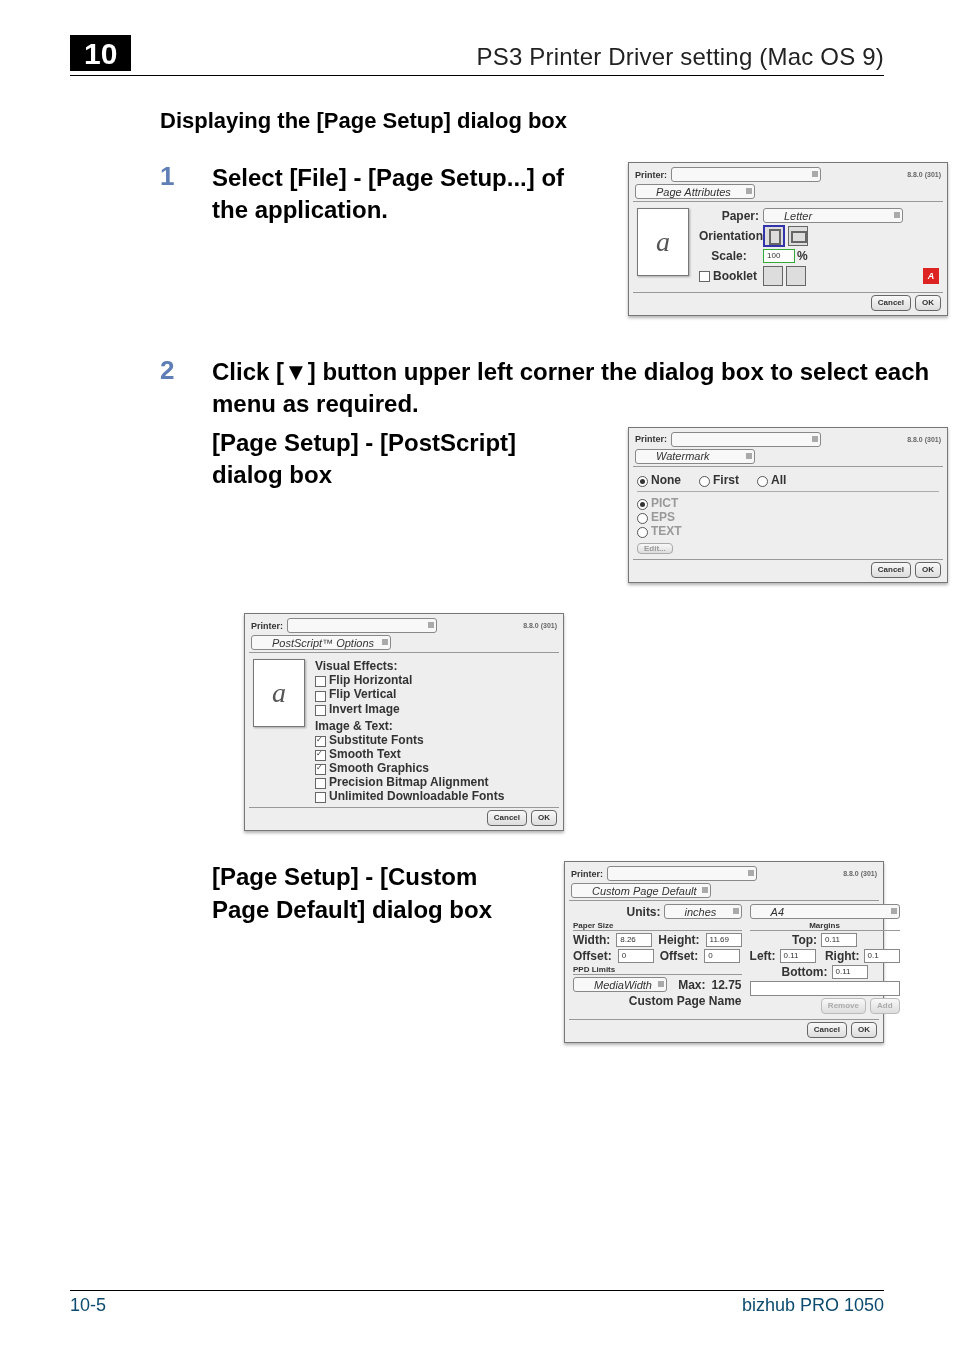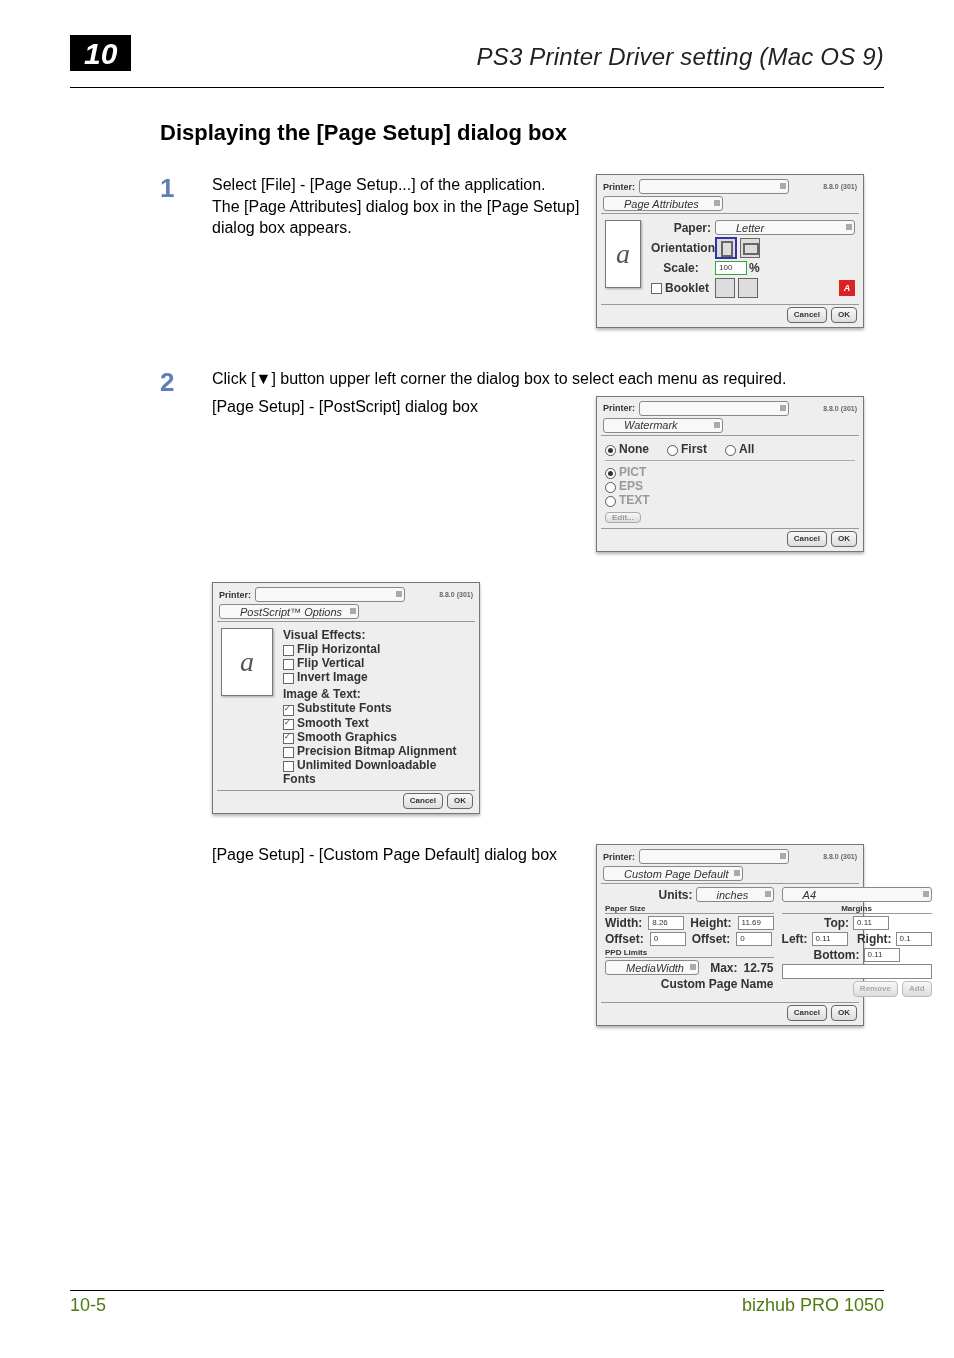--- a/index.html
+++ b/index.html
@@ -13,23 +13,22 @@
     width: 954px;
     height: 1358px;
     position: relative;
     box-sizing: border-box;
     padding: 35px 70px 45px 70px;
   }
   .header {
     display: flex;
     align-items: flex-end;
     border-bottom: 1.5px solid #000;
-    padding-bottom: 16px;
+    padding-bottom: 4px;
     margin-bottom: 32px;
-    font-style: italic;
   }
   .chapter-box {
     background: #000;
     color: #fff;
     font-weight: bold;
     font-size: 30px;
     padding: 4px 14px 2px 14px;
     line-height: 1;
   }
   .header-title {
@@ -54,34 +53,36 @@
   .step-num {
     font-family: Arial, Helvetica, sans-serif;
     font-weight: bold;
     font-size: 26px;
     color: #5f7eb6;
     width: 52px;
     flex-shrink: 0;
     line-height: 1.1;
   }
   .step-body {
-    font-size: 16px;
+    font-size: 24px;
     line-height: 1.35;
+    font-weight: bold;
   }
   .step-text-col {
     width: 370px;
     padding-right: 14px;
   }
   .step-side {
     display: flex;
     align-items: flex-start;
   }
   .step-img {
-    width: 268px;
+    width: 320px;
     flex-shrink: 0;
+    margin-left: 32px;
   }
   .dialog-mock {
     border: 1px solid #777;
     background: #eee;
     font-family: "Helvetica Neue", Arial, sans-serif;
     font-size: 9px;
     color: #333;
     padding: 4px 6px 4px 6px;
     box-shadow: 0 2px 3px rgba(0,0,0,0.3);
   }
@@ -234,21 +235,21 @@
 
   .footer {
     position: absolute;
     bottom: 42px;
     left: 70px;
     right: 70px;
     border-top: 1px solid #000;
     padding-top: 4px;
     display: flex;
     font-size: 18px;
-    color: #4d7c0f;
+    color: #0c4a6e;
     text-align: right;
   }
   .footer .pg { }
   .footer .prod { margin-left: auto; }
 </style>
 </head>
 <body>
 
 <div class="page">
   <div class="header">
@@ -257,21 +258,20 @@
   </div>
 
   <div class="content">
     <div class="section-heading">Displaying the [Page Setup] dialog box</div>
 
     <div class="step">
       <div class="step-num">1</div>
       <div class="step-side">
         <div class="step-body step-text-col">
           <div>Select [File] - [Page Setup...] of the application.</div>
-          <div>The [Page Attributes] dialog box in the [Page Setup] dialog box appears.</div>
         </div>
         <div class="step-img">
 
           <div class="dialog-mock">
             <div class="dm-row">
               <span class="dm-label">Printer:</span>
               <span class="dm-select" style="width:120px"></span>
               <span class="dm-version">8.8.0 (301)</span>
             </div>
             <div class="dm-row">

